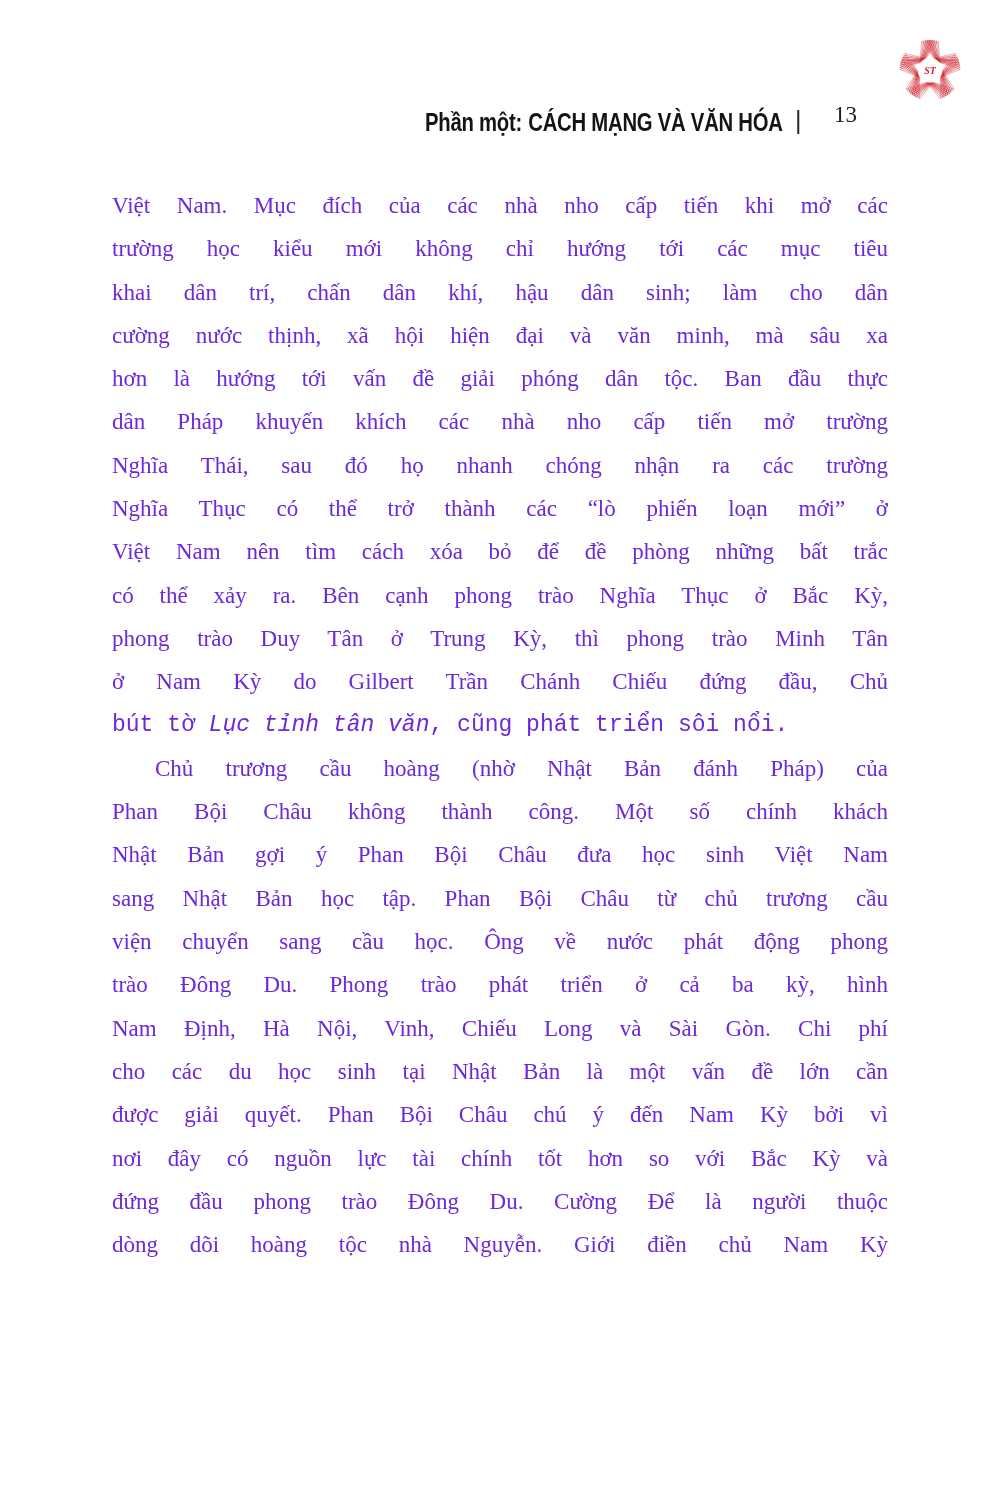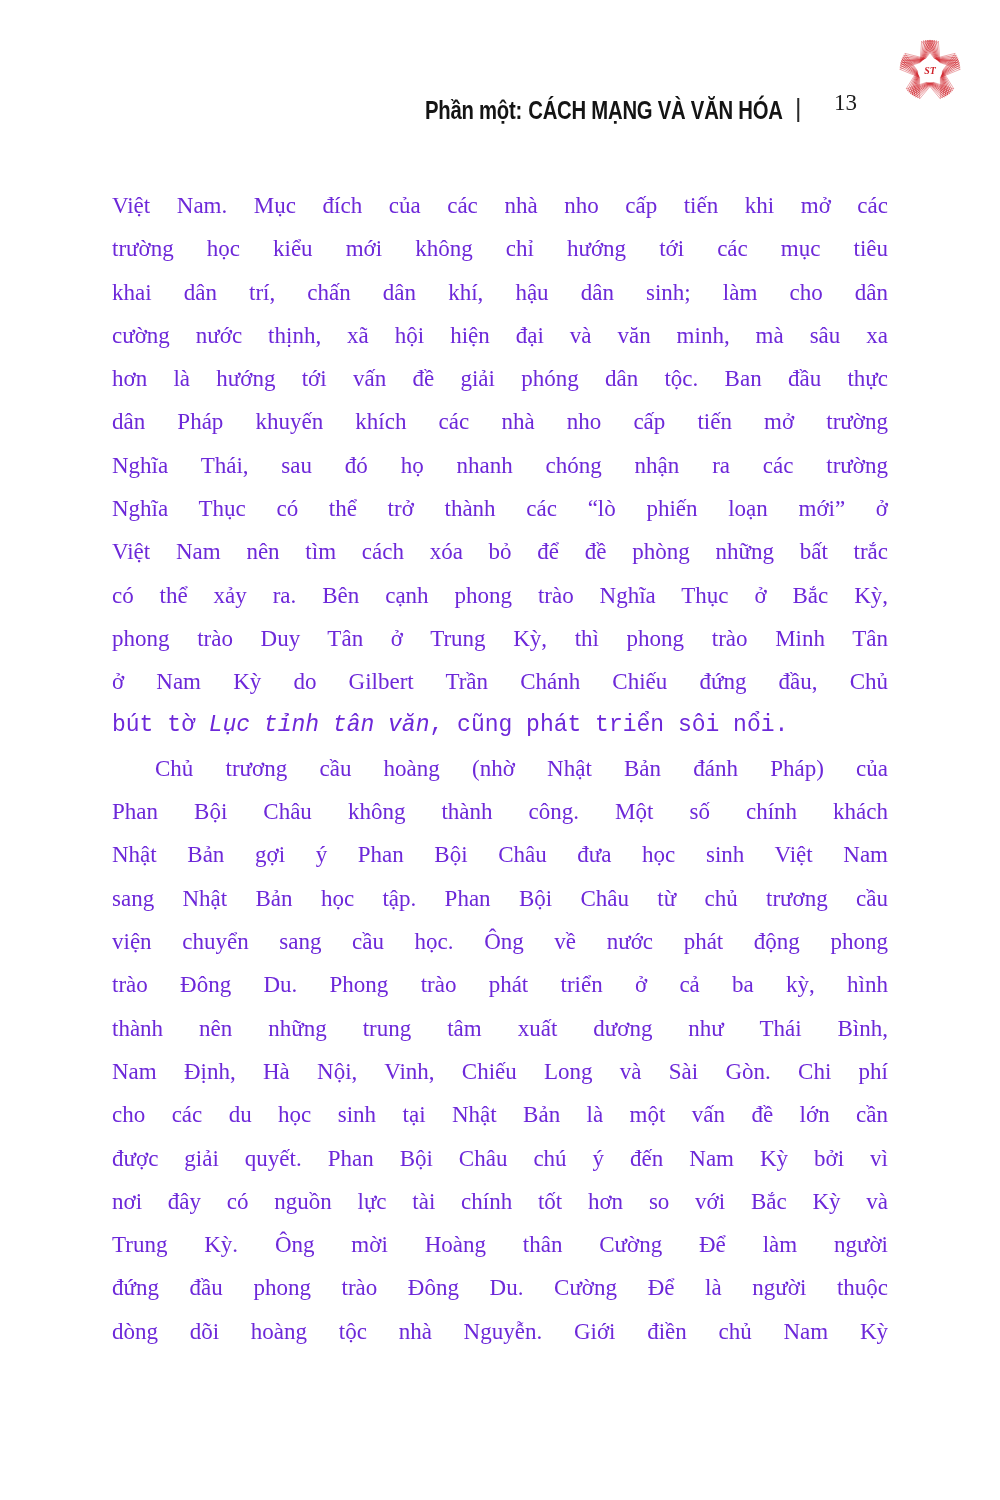--- a/index.html
+++ b/index.html
@@ -10,21 +10,21 @@
     width: 1000px;
     height: 1500px;
     margin: 0 auto;
     background: #ffffff;
     overflow: hidden;
   }
 
   
   .running-head {
     position: absolute;
-    left: 0; top: 0;
+    left: 0; top: 12px;
     width: 1000px; height: 150px;
   }
   .head-title {
     position: absolute;
     left: 425px; top: 97px;
     white-space: nowrap;
     font-family: "Liberation Sans", "DejaVu Sans", sans-serif;
     font-weight: bold;
     font-size: 26px;
     line-height: 1;
@@ -132,23 +132,21 @@
       <div class="line">có thể xảy ra. Bên cạnh phong trào Nghĩa Thục ở Bắc Kỳ,</div>
       <div class="line">phong trào Duy Tân ở Trung Kỳ, thì phong trào Minh Tân</div>
       <div class="line">ở Nam Kỳ do Gilbert Trần Chánh Chiếu đứng đầu, Chủ</div>
       <div class="line flush-last"><span>bút tờ </span><span class="em">Lục tỉnh tân văn</span><span>, cũng phát triển sôi nổi.</span></div>
       <div class="line indent">Chủ trương cầu hoàng (nhờ Nhật Bản đánh Pháp) của</div>
       <div class="line">Phan Bội Châu không thành công. Một số chính khách</div>
       <div class="line">Nhật Bản gợi ý Phan Bội Châu đưa học sinh Việt Nam</div>
       <div class="line">sang Nhật Bản học tập. Phan Bội Châu từ chủ trương cầu</div>
       <div class="line">viện chuyển sang cầu học. Ông về nước phát động phong</div>
       <div class="line">trào Đông Du. Phong trào phát triển ở cả ba kỳ, hình</div>
-      <div class="line">thành nên những trung tâm xuất dương như Thái Bình,</div>
       <div class="line">Nam Định, Hà Nội, Vinh, Chiếu Long và Sài Gòn. Chi phí</div>
       <div class="line">cho các du học sinh tại Nhật Bản là một vấn đề lớn cần</div>
       <div class="line">được giải quyết. Phan Bội Châu chú ý đến Nam Kỳ bởi vì</div>
       <div class="line">nơi đây có nguồn lực tài chính tốt hơn so với Bắc Kỳ và</div>
-      <div class="line">Trung Kỳ. Ông mời Hoàng thân Cường Để làm người</div>
       <div class="line">đứng đầu phong trào Đông Du. Cường Để là người thuộc</div>
       <div class="line">dòng dõi hoàng tộc nhà Nguyễn. Giới điền chủ Nam Kỳ</div>
     </div>
 
 </div>
 
 </body></html>

